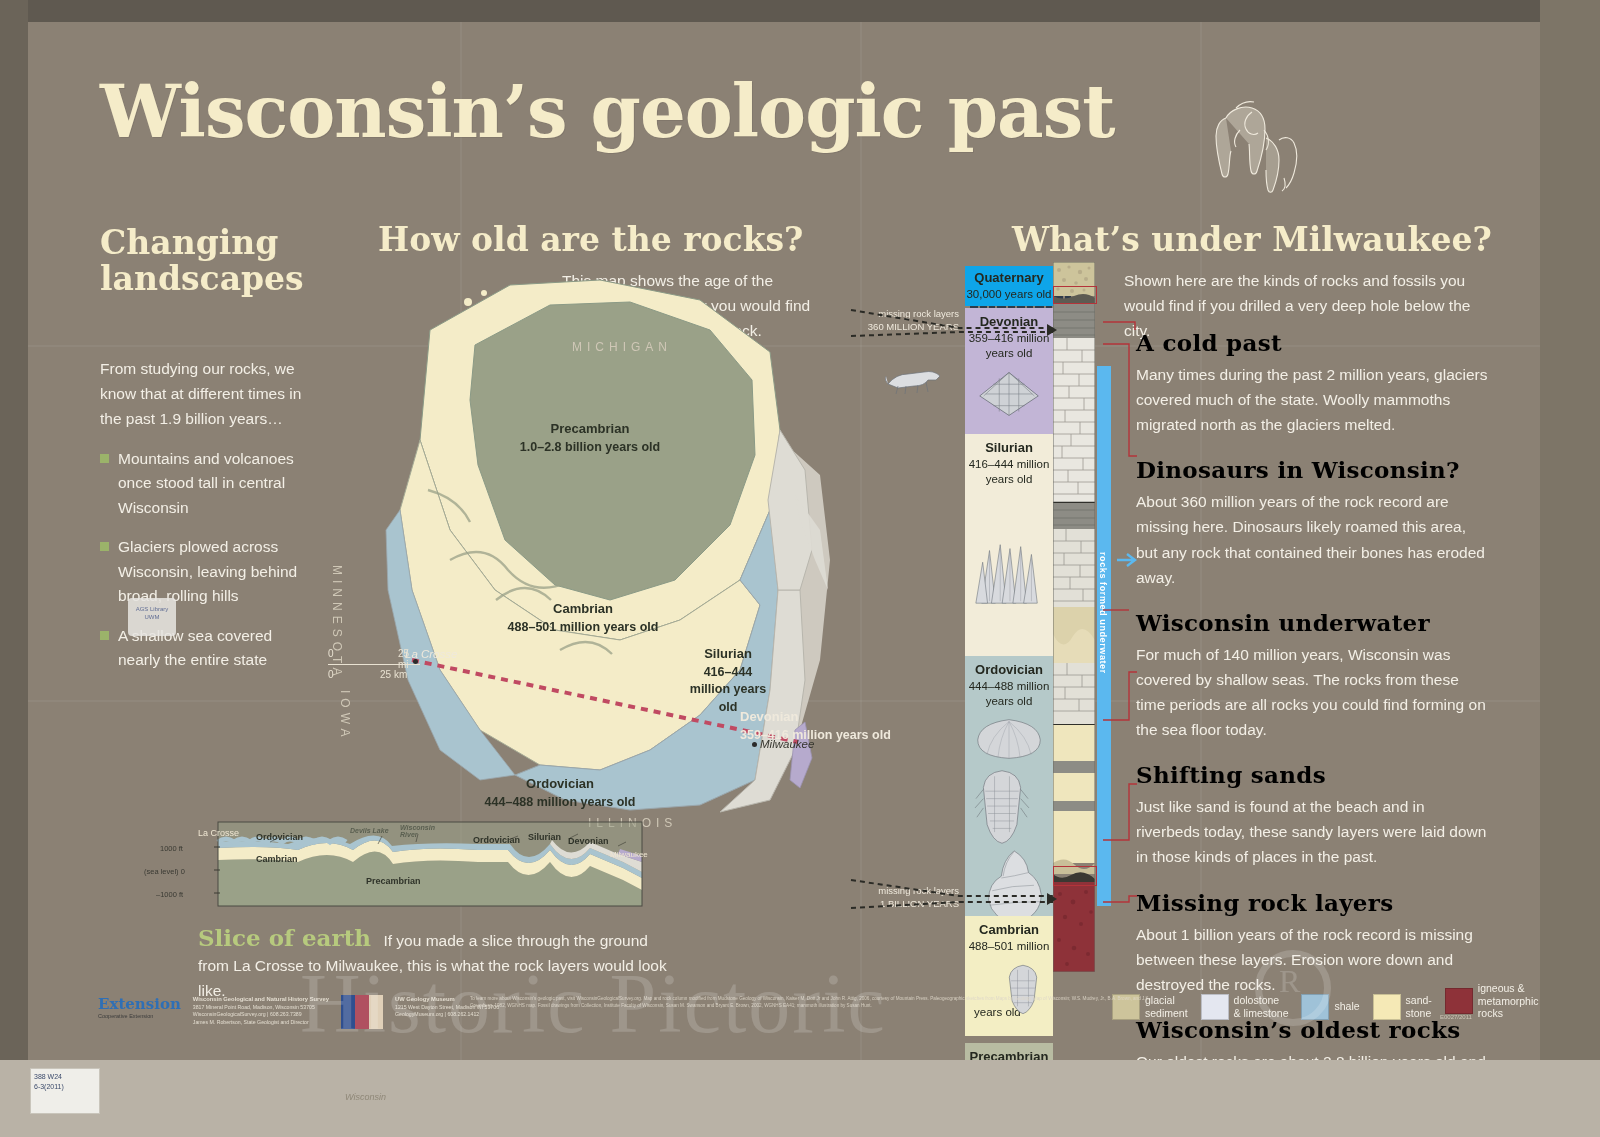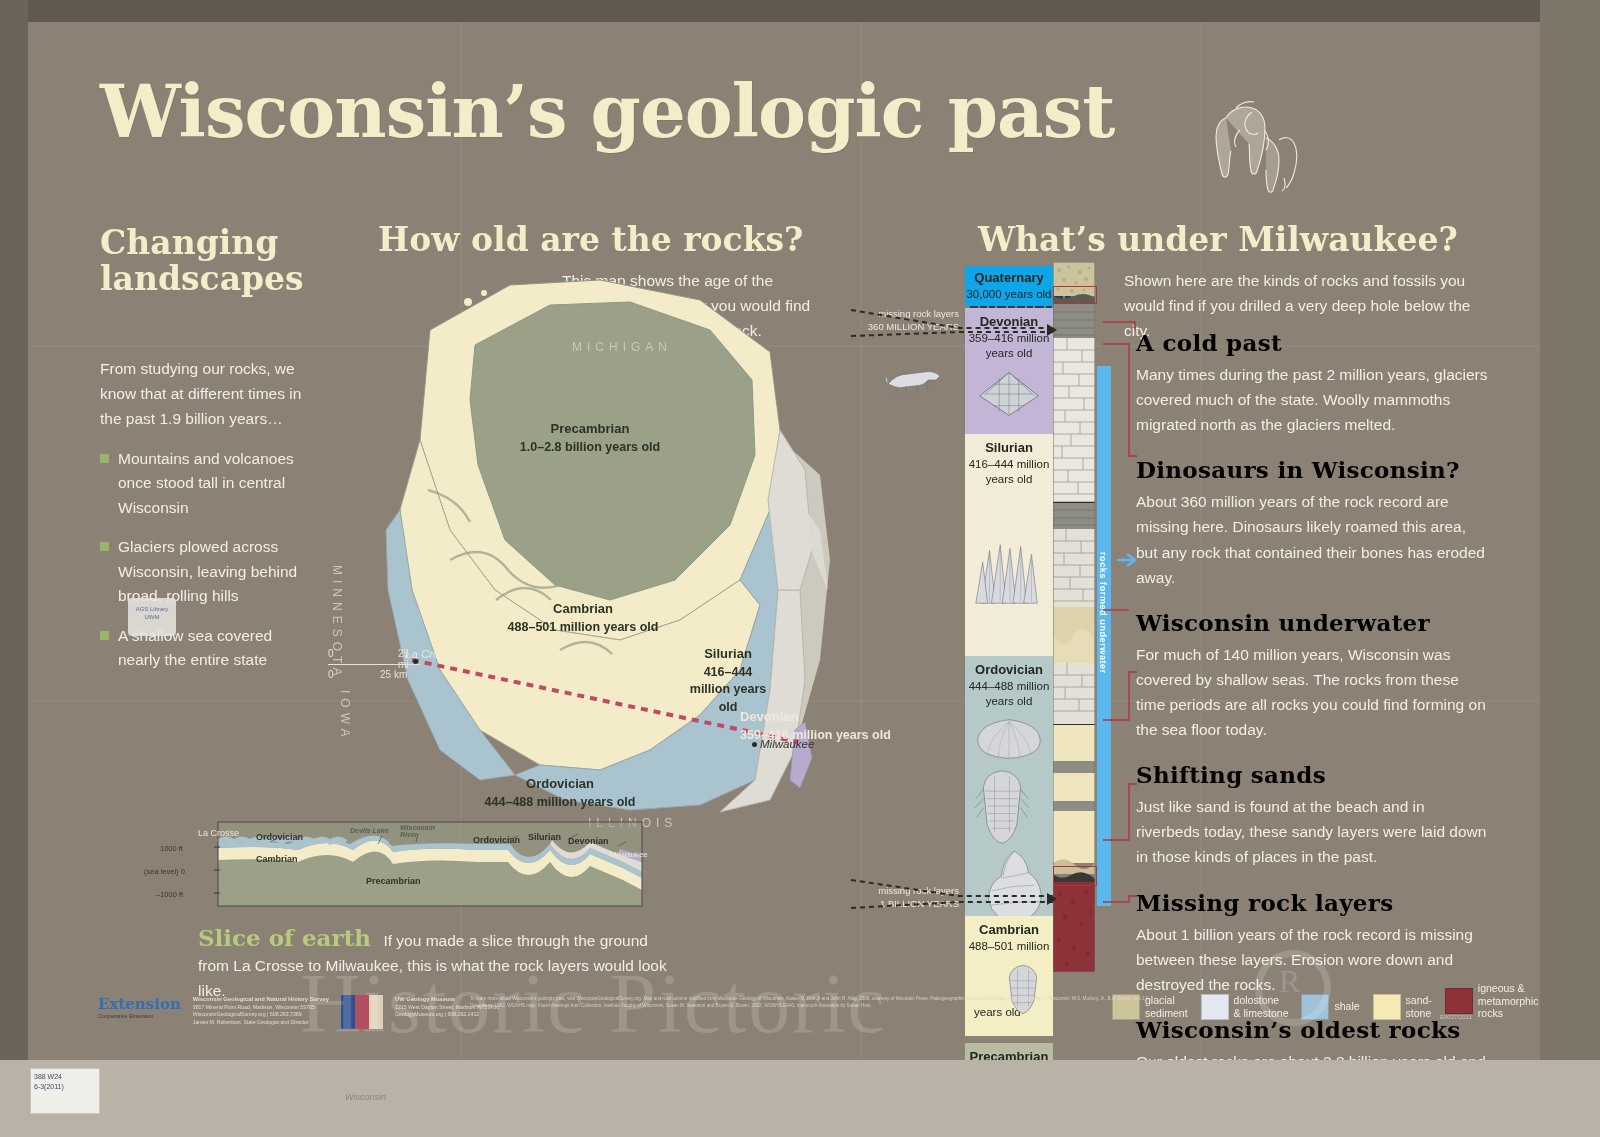--- a/index.html
+++ b/index.html
@@ -312,21 +312,21 @@
     <div class="xlab lt" style="left:432px;top:32px;font-size:8px">Milwaukee</div>
     <div class="xlab" style="left:78px;top:36px">Cambrian</div>
     <div class="xlab" style="left:188px;top:58px">Precambrian</div>
   </div>
 
   <div id="sliceline">
     <span class="lead">Slice of earth</span>
     <span class="body-txt" style="margin-left:8px">If you made a slice through the ground from La Crosse to Milwaukee, this is what the rock layers would look like.</span>
   </div>
 
-  <div class="colhead" style="left:978px;top:222px">What’s under Milwaukee?</div>
+  <div class="colhead" style="left:1012px;top:222px">What’s under Milwaukee?</div>
   <div class="body-txt" style="position:absolute;left:1124px;top:268px;width:360px">Shown here are the kinds of rocks and fossils you would find if you drilled a very deep hole below the city.</div>
 
   <svg id="skyline" viewBox="0 0 106 42">
     <g fill="#2f3b4a">
       <rect x="4" y="18" width="8" height="24"></rect>
         <rect x="14" y="10" width="7" height="32"></rect>
       <rect x="23" y="22" width="6" height="20"></rect>
         <rect x="31" y="4" width="9" height="38"></rect>
       <rect x="42" y="16" width="7" height="26"></rect>
         <rect x="51" y="24" width="8" height="18"></rect>

